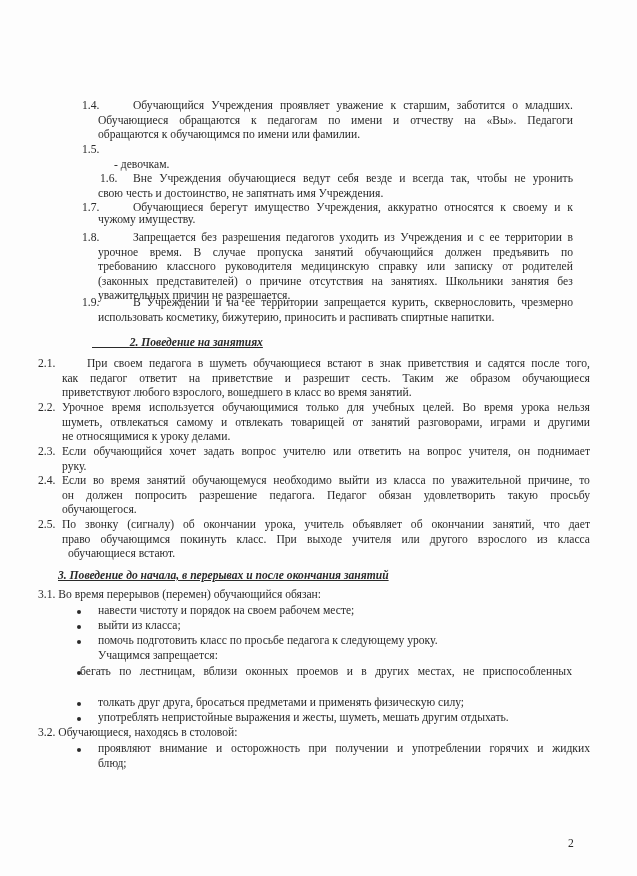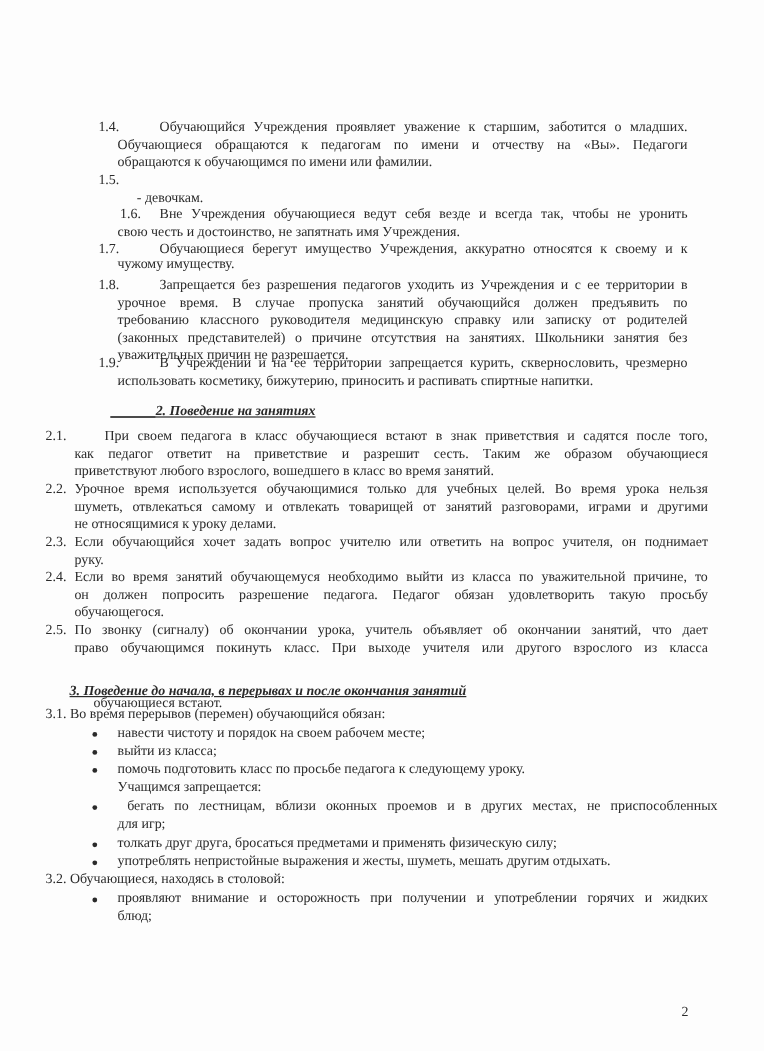--- a/index.html
+++ b/index.html
@@ -151,21 +151,21 @@
       <span>сквернословить,</span>
       <span>чрезмерно</span>
     </div>
     <div class="blk " style="left: 98px; top: 310.6px; width: 475px; white-space: nowrap;">использовать косметику, бижутерию, приносить и распивать спиртные напитки.</div>
     <div class="num" style="left:38px;top:357px;">2.1.</div>
     <div class="blk j" style="left:87px;top:357px;width:503px;">
       <span>При</span>
       <span>своем</span>
       <span>педагога</span>
       <span>в</span>
-      <span>класс</span>
+      <span>шуметь</span>
       <span>обучающиеся</span>
       <span>встают</span>
       <span>в</span>
       <span>знак</span>
       <span>приветствия</span>
       <span>и</span>
       <span>садятся</span>
       <span>после</span>
       <span>того,</span>
     </div>
@@ -283,45 +283,44 @@
       <span>класс.</span>
       <span>При</span>
       <span>выходе</span>
       <span>учителя</span>
       <span>или</span>
       <span>другого</span>
       <span>взрослого</span>
       <span>из</span>
       <span>класса</span>
     </div>
-    <div class="blk " style="left: 78px; top: 547.2px; width: 528px; white-space: nowrap; margin-top: 32px;">обучающиеся встают.</div>
+    <div class="blk " style="left: 68px; top: 547.2px; width: 528px; white-space: nowrap;">обучающиеся встают.</div>
     <div class="blk" style="left:38px;top:588px;white-space:nowrap;">3.1. Во время перерывов (перемен) обучающийся обязан:</div>
     <div class="bullet" style="left:77px;top:610px;"></div>
     <div class="blk " style="left: 98px; top: 604px; width: 492px; white-space: nowrap;">навести чистоту и порядок на своем рабочем месте;</div>
     <div class="bullet" style="left:77px;top:625px;"></div>
     <div class="blk " style="left: 98px; top: 619px; width: 492px; white-space: nowrap;">выйти из класса;</div>
     <div class="bullet" style="left:77px;top:640px;"></div>
     <div class="blk " style="left: 98px; top: 634px; width: 492px; white-space: nowrap;">помочь подготовить класс по просьбе педагога к следующему уроку.</div>
     <div class="blk" style="left:98px;top:649px;white-space:nowrap;">Учащимся запрещается:</div>
     <div class="bullet" style="left:77px;top:671px;"></div>
-    <div class="blk j" style="left:106px;top:665px;width:492px;">
+    <div class="blk j" style="left:80px;top:665px;width:492px;">
       <span>бегать</span>
       <span>по</span>
       <span>лестницам,</span>
       <span>вблизи</span>
       <span>оконных</span>
       <span>проемов</span>
       <span>и</span>
       <span>в</span>
       <span>других</span>
       <span>местах,</span>
       <span>не</span>
       <span>приспособленных</span>
     </div>
-    <div class="blk " style="left: 98px; top: 679.6px; width: 492px; white-space: nowrap;">для игр;</div>
     <div class="bullet" style="left:77px;top:702px;"></div>
     <div class="blk " style="left: 98px; top: 696px; width: 492px; white-space: nowrap;">толкать друг друга, бросаться предметами и применять физическую силу;</div>
     <div class="bullet" style="left:77px;top:717px;"></div>
     <div class="blk " style="left: 98px; top: 711px; width: 492px; white-space: nowrap;">употреблять непристойные выражения и жесты, шуметь, мешать другим отдыхать.</div>
     <div class="blk" style="left:38px;top:726px;white-space:nowrap;">3.2. Обучающиеся, находясь в столовой:</div>
     <div class="bullet" style="left:77px;top:748px;"></div>
     <div class="blk j" style="left:98px;top:742px;width:492px;">
       <span>проявляют</span>
       <span>внимание</span>
       <span>и</span>

